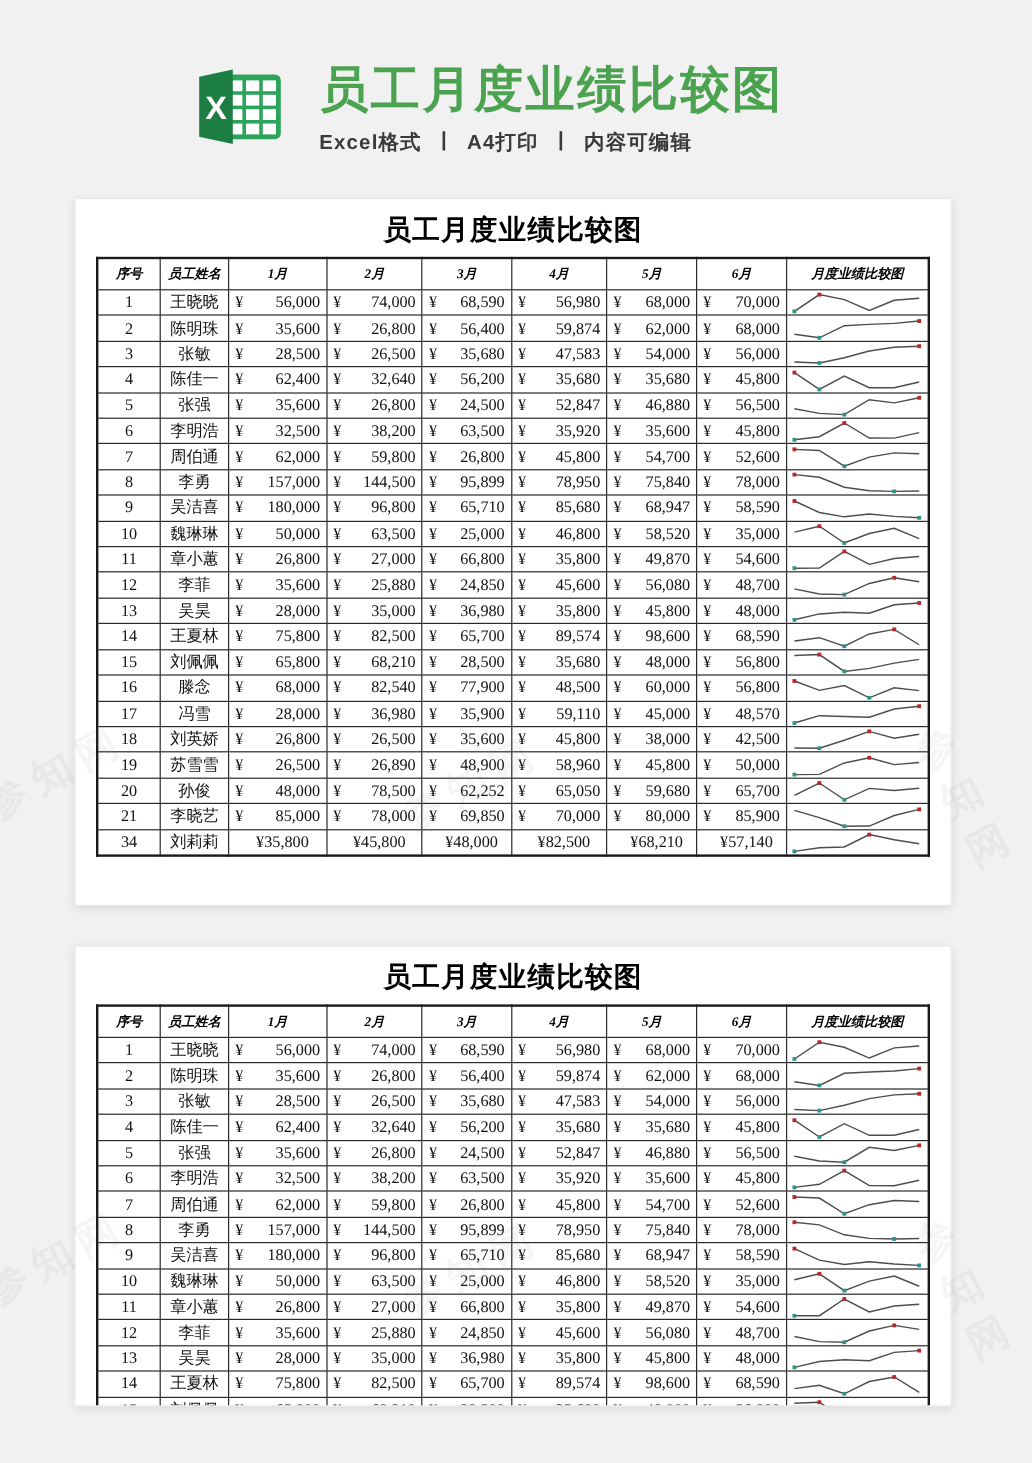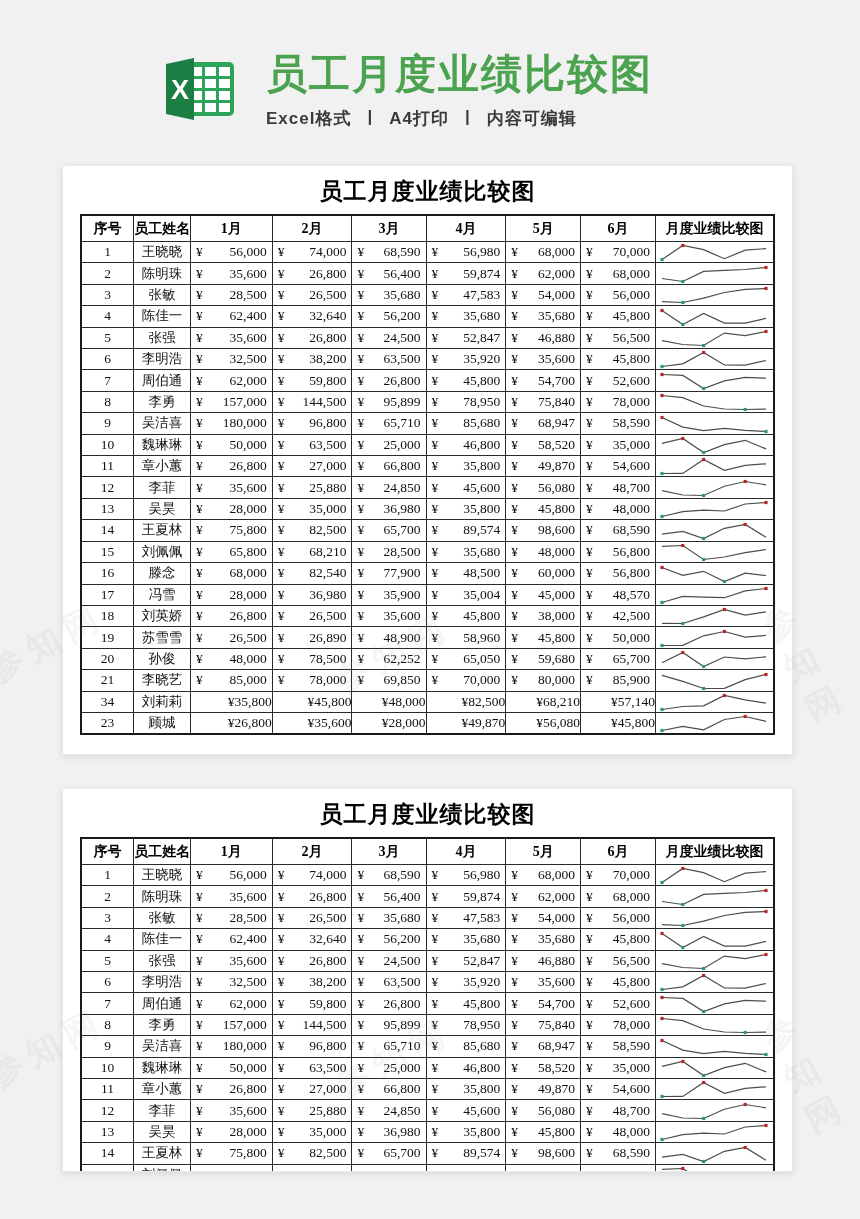--- a/index.html
+++ b/index.html
@@ -34,26 +34,26 @@
   }
   table.sheet-table{
     width:695px;margin:0 auto;border-collapse:collapse;table-layout:fixed;
     font-family:"Liberation Serif","DejaVu Serif",serif;
     border:2px solid #1a1a1a;
   }
   .sheet-table th,.sheet-table td{
     border:1px solid #2a2a2a;text-align:center;
     overflow:hidden;white-space:nowrap;padding:0;
   }
-  .sheet-table th{height:25px;font-size:14px;font-weight:bold;}
+  .sheet-table th{height:25px;font-size:11px;font-weight:bold;font-style:italic;}
   .sheet-table td{height:20px;font-size:13.5px;line-height:20px;color:#111;}
   td.money.acct{padding:0 5px;}
   td.money.acct .yen{float:left;}
   td.money.acct .num{float:right;}
-  td.money.plain{text-align:right;padding-left:8px;}
+  td.money.plain{text-align:center;padding-left:8px;}
   td.sparkcell{padding:0 2px;}
   td.sparkcell svg{display:inline-block;vertical-align:middle;}
   
   col.c-no{width:7.6%;} col.c-name{width:8.2%;}
   col.c-m1{width:11.8%;} col.c-m2{width:11.5%;} col.c-m3{width:10.7%;}
   col.c-m4{width:11.5%;} col.c-m5{width:10.8%;} col.c-m6{width:10.8%;}
   col.c-spark{width:17.1%;}
   
   .wm{
     position:absolute;z-index:6;pointer-events:none;
@@ -665,21 +665,21 @@
           <td class="money acct">
             <span class="yen">¥</span>
             <span class="num">36,980</span>
           </td>
           <td class="money acct">
             <span class="yen">¥</span>
             <span class="num">35,900</span>
           </td>
           <td class="money acct">
             <span class="yen">¥</span>
-            <span class="num">35,004</span>
+            <span class="num">59,110</span>
           </td>
           <td class="money acct">
             <span class="yen">¥</span>
             <span class="num">45,000</span>
           </td>
           <td class="money acct">
             <span class="yen">¥</span>
             <span class="num">48,570</span>
           </td>
           <td class="sparkcell"><svg width="112" height="19" viewBox="0 0 112 19">
@@ -826,35 +826,20 @@
           <td class="money plain">¥35,800</td>
           <td class="money plain">¥45,800</td>
           <td class="money plain">¥48,000</td>
           <td class="money plain">¥82,500</td>
           <td class="money plain">¥68,210</td>
           <td class="money plain">¥57,140</td>
           <td class="sparkcell"><svg width="112" height="19" viewBox="0 0 112 19">
               <polyline points="4.0,16.5 24.8,13.5 45.6,12.8 66.4,2.5 87.2,6.8 108.0,10.1" fill="none" stroke="#4d4d4d" stroke-width="1.2"></polyline>
               <rect x="2.4" y="14.9" width="3.2" height="3.2" fill="#2f9488"></rect>
               <rect x="64.8" y="0.9" width="3.2" height="3.2" fill="#b5282a"></rect>
-            </svg></td>
-        </tr>
-        <tr>
-          <td>23</td>
-          <td>顾城</td>
-          <td class="money plain">¥26,800</td>
-          <td class="money plain">¥35,600</td>
-          <td class="money plain">¥28,000</td>
-          <td class="money plain">¥49,870</td>
-          <td class="money plain">¥56,080</td>
-          <td class="money plain">¥45,800</td>
-          <td class="sparkcell"><svg width="112" height="19" viewBox="0 0 112 19">
-              <polyline points="4.0,16.5 24.8,12.3 45.6,15.9 66.4,5.5 87.2,2.5 108.0,7.4" fill="none" stroke="#4d4d4d" stroke-width="1.2"></polyline>
-              <rect x="2.4" y="14.9" width="3.2" height="3.2" fill="#2f9488"></rect>
-              <rect x="85.6" y="0.9" width="3.2" height="3.2" fill="#b5282a"></rect>
             </svg></td>
         </tr>
       </tbody>
   </table>
 </section>
 
 <section class="panel panel-2">
   <h2 class="sheet-title">员工月度业绩比较图</h2>
   <table class="sheet-table">
     <colgroup>

